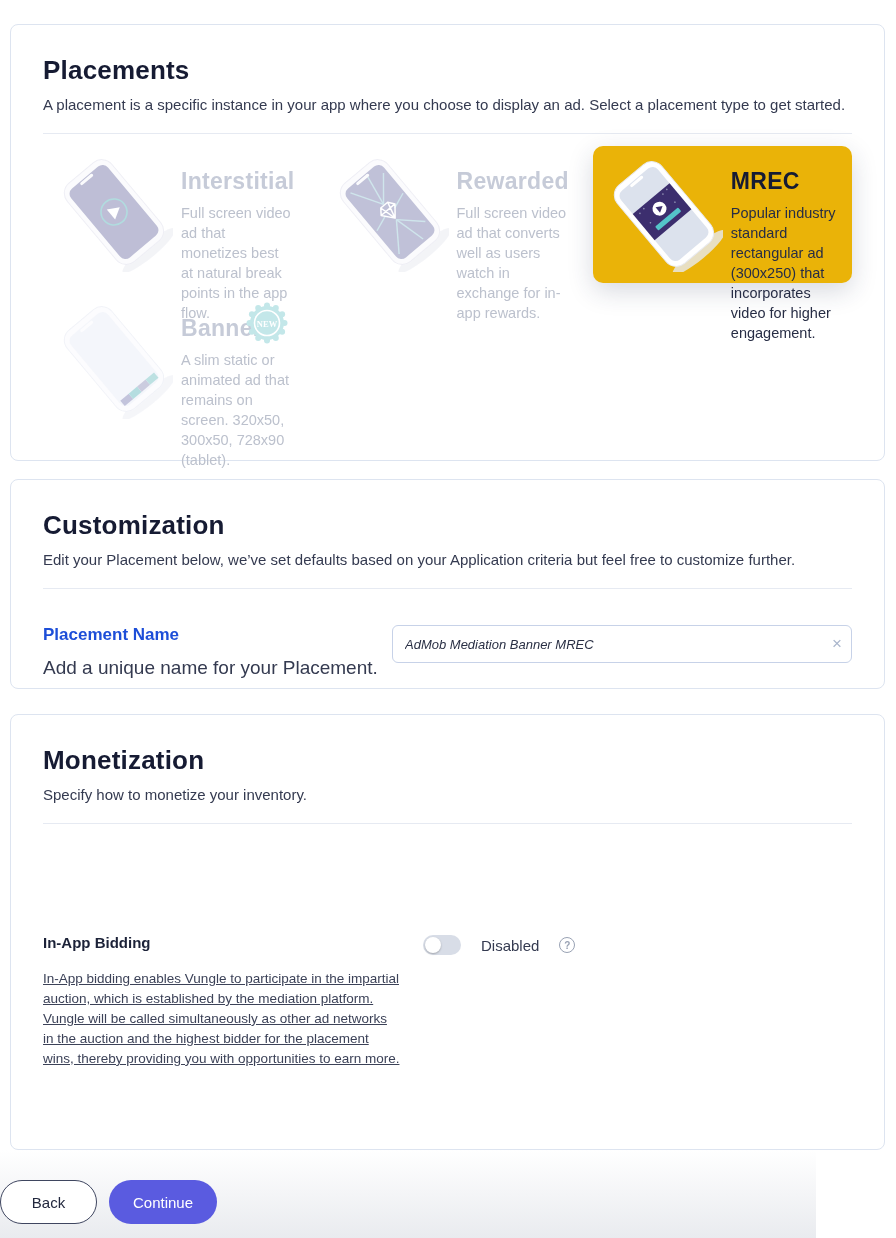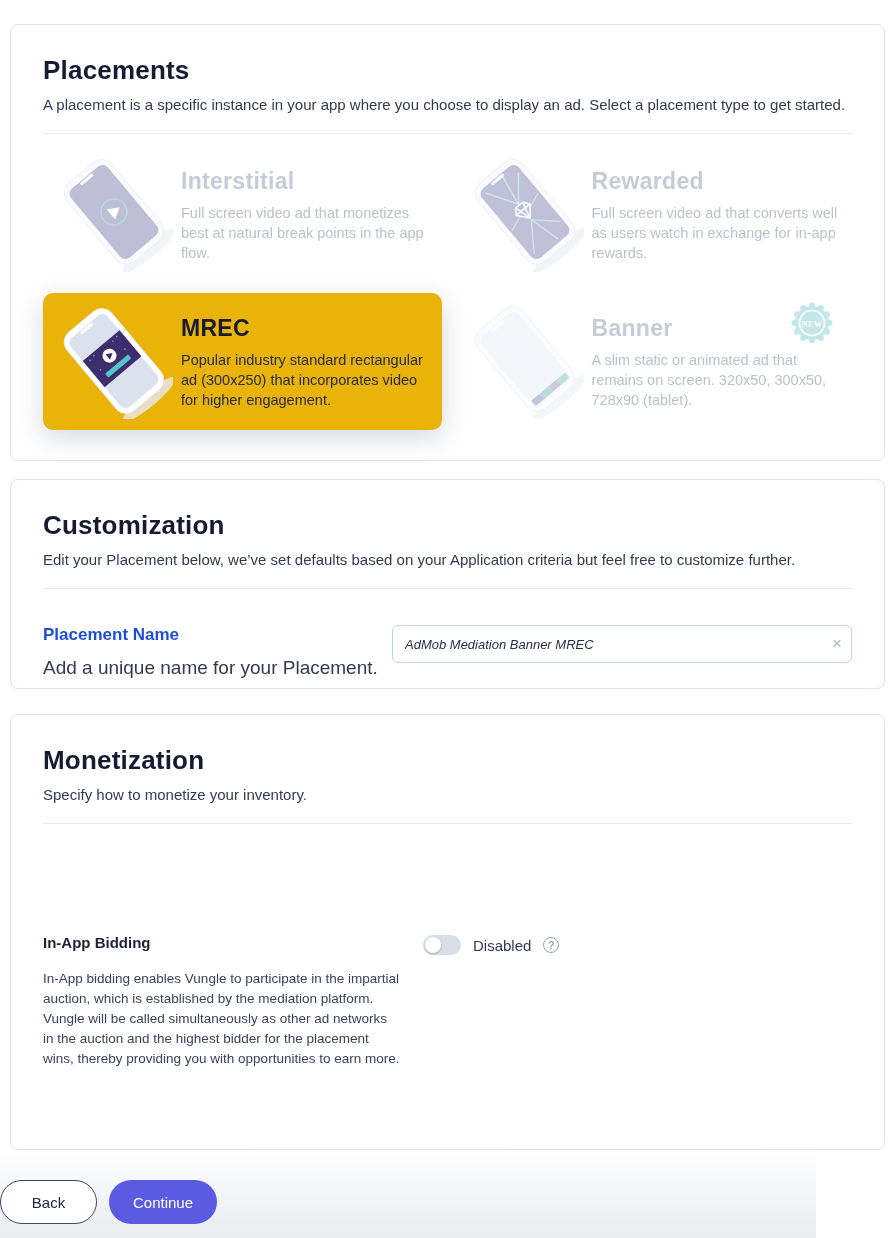--- a/index.html
+++ b/index.html
@@ -24,21 +24,21 @@
 
   .section-title {
     font-size:26px; font-weight:bold; color:#161b33;
     letter-spacing:0.2px; margin-bottom:10px;
   }
   .section-subtitle { font-size:15px; color:#343a50; }
   .divider { border:none; border-top:1px solid #e6eaf2; margin-top:20px; }
 
   
   .type-grid {
-    display:grid; grid-template-columns:1fr 1fr;
+    display:grid; grid-template-columns:1fr 1fr 1fr;
     gap:10px 12px; margin-top:12px;
   }
   .type-item {
     display:flex; gap:8px; padding:10px 12px;
     border-radius:10px; position:relative;
     height:137px; cursor:pointer;
   }
   .type-item.selected {
     background:#eab308;
     box-shadow:0 8px 26px rgba(35,45,80,0.18);
@@ -73,25 +73,25 @@
   }
   .clear-icon {
     position:absolute; right:10px; top:9px;
     font-size:17px; color:#aab6cc; cursor:pointer; line-height:20px;
   }
 
   
   .bidding-row { display:flex; margin-top:110px; }
   .bidding-left { width:358px; }
   .bidding-label { font-size:15px; font-weight:bold; color:#1c2238; margin-bottom:18px; }
-  .bidding-desc { font-size:13.5px; line-height:1.48; color:#3c4258; }
+  .bidding-desc { font-size:13.5px; line-height:1.48; color:#3c4258;text-decoration:underline; }
   .bidding-desc + .bidding-desc { margin-top:18px; }
   .email-link { color:#5c5ce6; text-decoration:none; cursor:pointer; }
   .toggle-col {
-    display:flex; align-items:center; gap:12px;
+    display:flex; align-items:center; gap:20px;
     margin-left:22px; padding-top:0px; height:22px;text-align:right;
   }
   .toggle {
     width:38px; height:20px; border-radius:10px;
     background:#d8dde7; position:relative; cursor:pointer; flex:0 0 38px;
   }
   .toggle .knob {
     position:absolute; left:2px; top:2px; width:16px; height:16px;
     border-radius:50%; background:#ffffff;
     box-shadow:0 1px 2px rgba(0,0,0,0.25);

